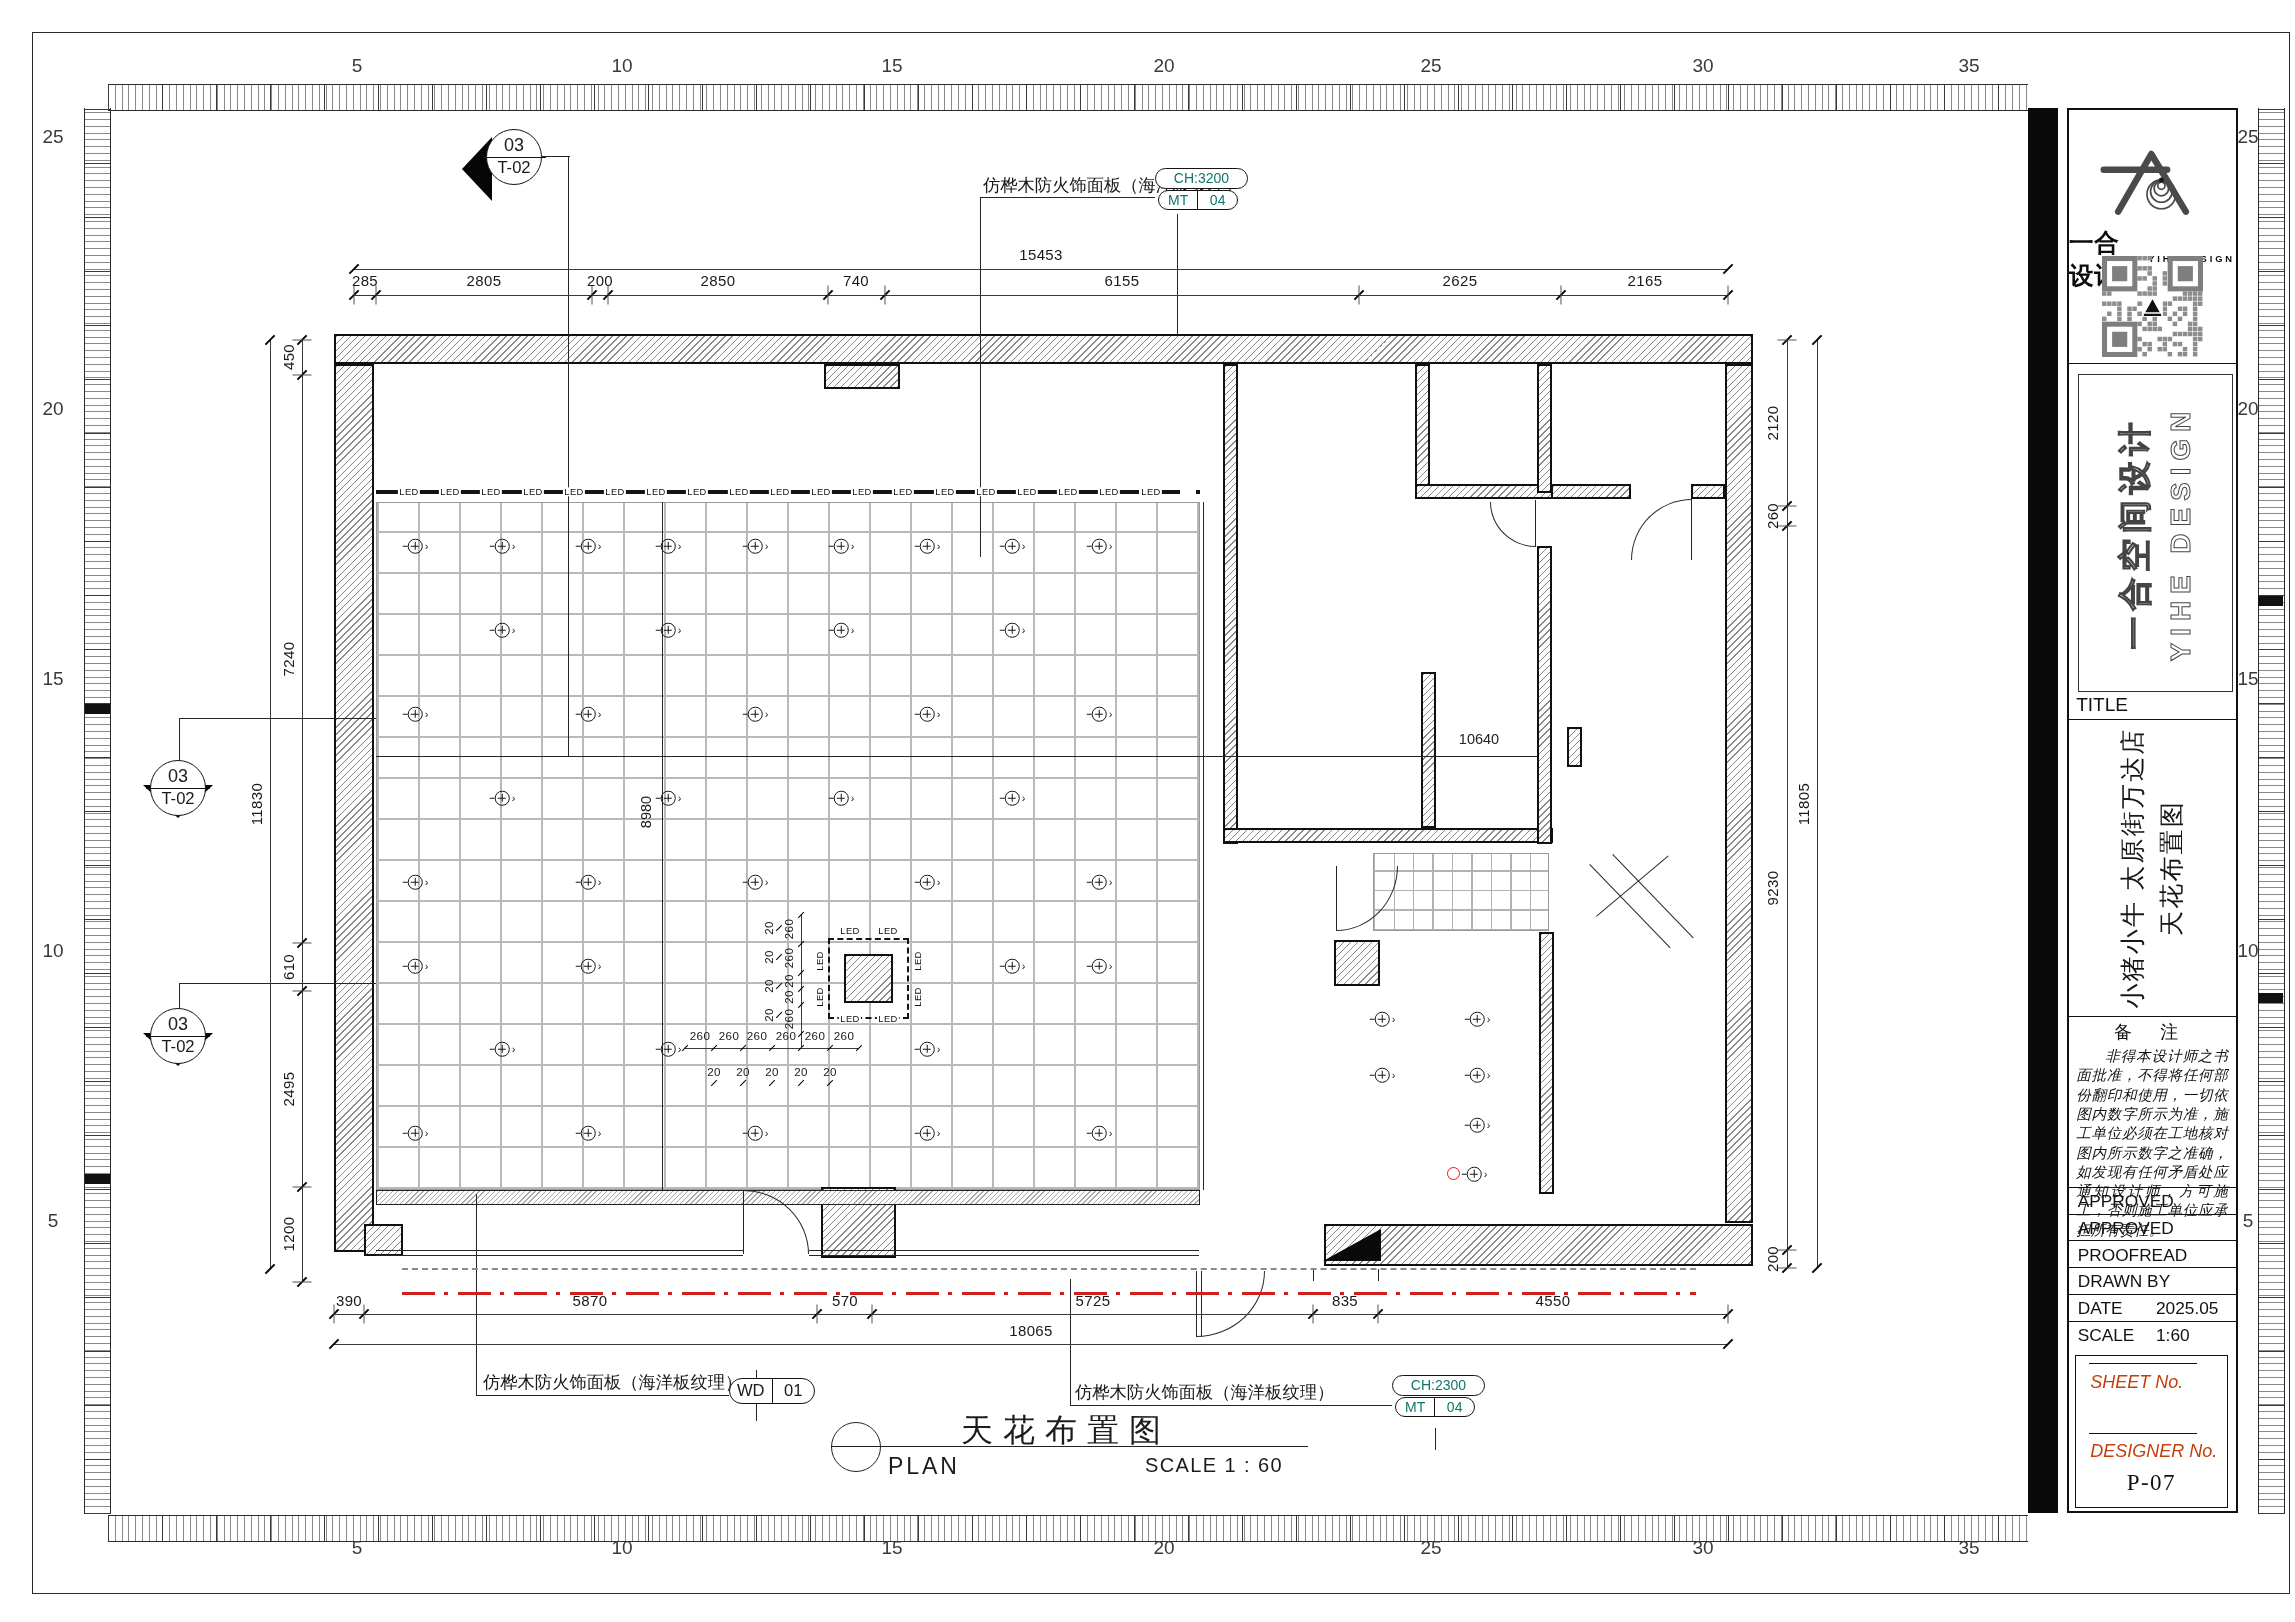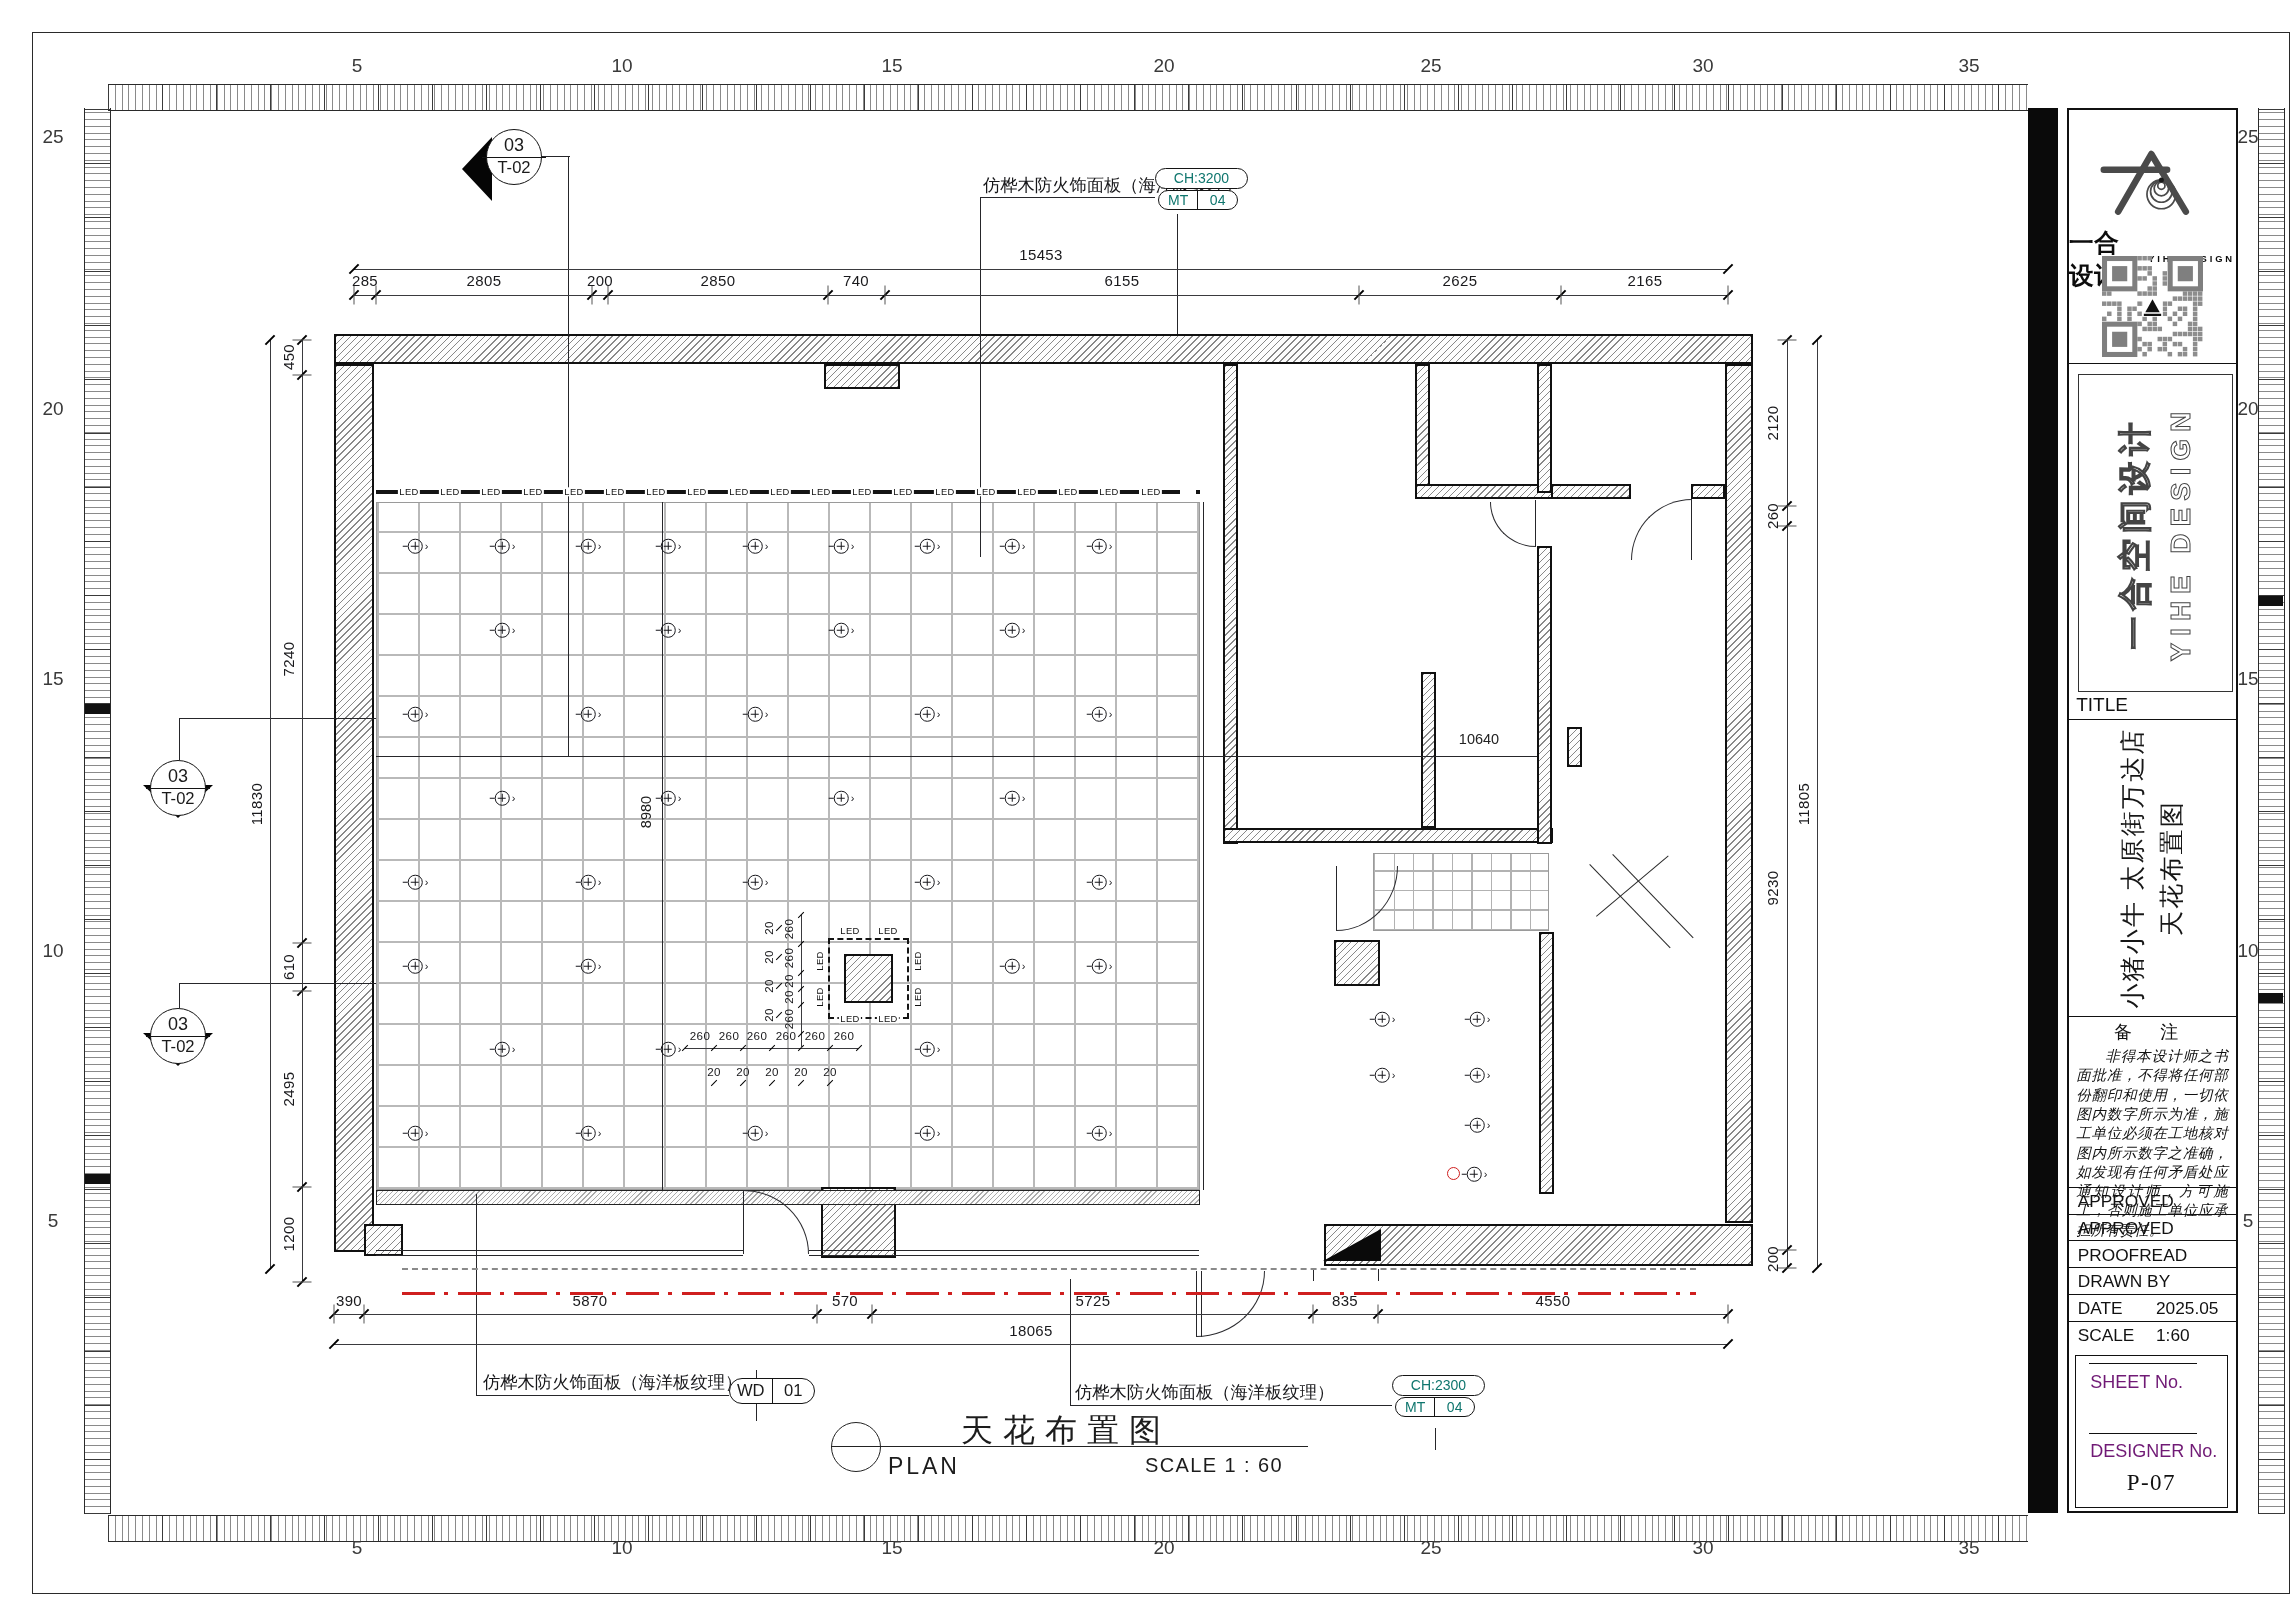--- a/index.html
+++ b/index.html
@@ -114,21 +114,21 @@
     display:flex;flex-direction:column;align-items:center;justify-content:center;white-space:nowrap;}
   .outl-cn{font-size:33px;letter-spacing:5.8px;color:#fff;-webkit-text-stroke:1.1px #444;font-weight:700;}
   .outl-en{font-size:27.5px;letter-spacing:7.2px;color:#fff;-webkit-text-stroke:1px #444;font-weight:700;margin-top:7.2px;}
   #tb-project{position:absolute;left:0;top:609px;width:166px;height:298px;}
   .proj-l{font-size:25px;letter-spacing:2.2px;color:#161616;line-height:1.55;}
   #tb-notes{position:absolute;left:0;top:906px;width:166px;height:171px;}
   #tb-notes .nt{text-align:center;font-size:18px;letter-spacing:11.6px;margin-top:4.3px;color:#111;}
   #tb-notes p{margin:2.9px 7.2px 0 7.2px;font-size:14.5px;line-height:1.33;text-align:justify;text-indent:2em;color:#111;font-style:italic;}
   #tb-sheetbox{position:absolute;left:5.8px;top:1245px;width:153px;height:153px;box-sizing:border-box;border:1.8px solid #111;}
   .sb-rule{position:absolute;left:13px;width:108px;border-top:1.4px solid #111;}
-  .sb-label{position:absolute;left:14.5px;font-size:18px;color:#701a75;}
+  .sb-label{position:absolute;left:14.5px;font-size:18px;color:#c2410c;font-style:italic;}
   .sb-pno{position:absolute;width:100%;text-align:center;font-size:23px;color:#111;
           font-family:"Liberation Serif",serif;letter-spacing:1.4px;}
   #tb-logo-brandrow{position:absolute;left:0;top:116px;width:166px;display:flex;align-items:center;justify-content:center;gap:5.8px;}
   #tb-brand-cn{font-size:24.6px;font-weight:700;color:#0c0c0c;letter-spacing:0.7px;}
   .tb-en-stack{display:flex;flex-direction:row;font-size:9.4px;font-weight:700;letter-spacing:2.9px;color:#0c0c0c;line-height:1.25;}
   .inner-lab{position:absolute;font-size:14.5px;color:#222;transform:translate(-50%,-50%);white-space:nowrap;}
   .inner-lab-v{transform:translate(-50%,-50%) rotate(-90deg);}
 </style>
 </head>
 <body>

